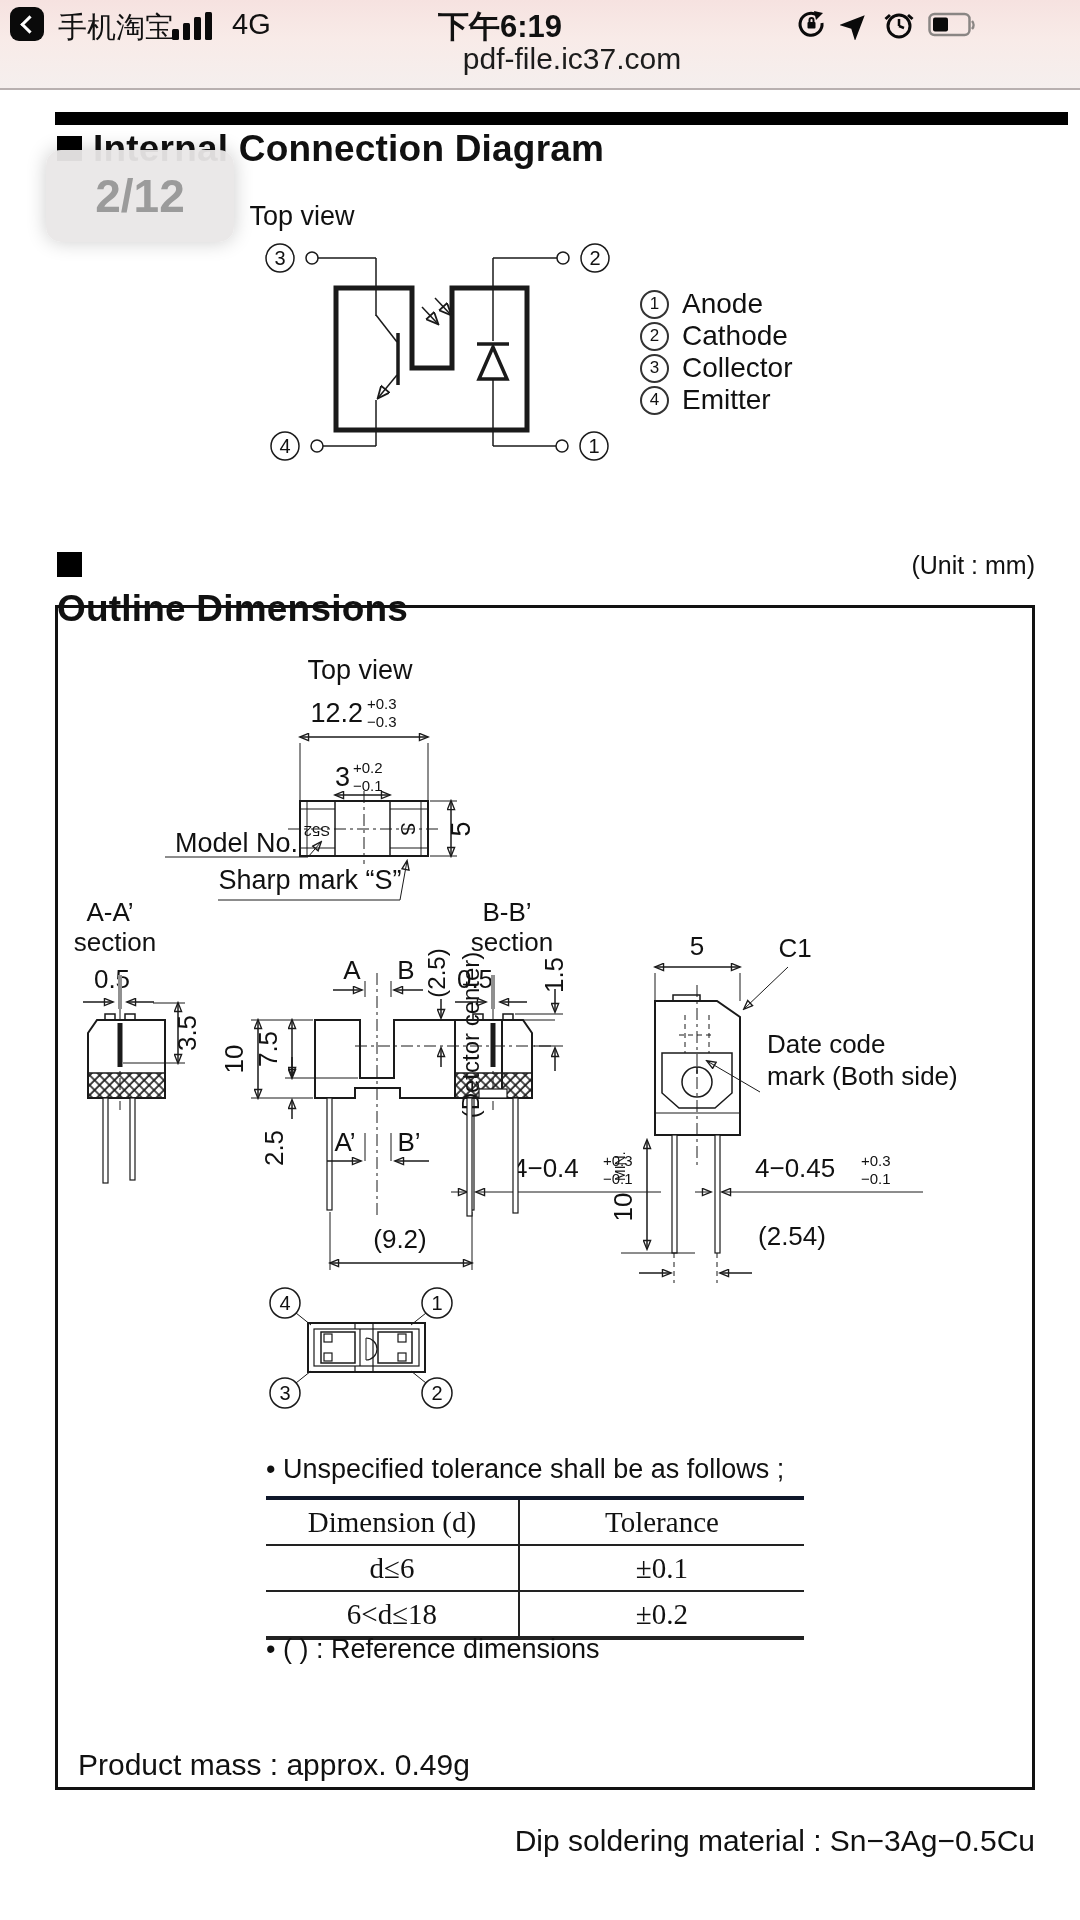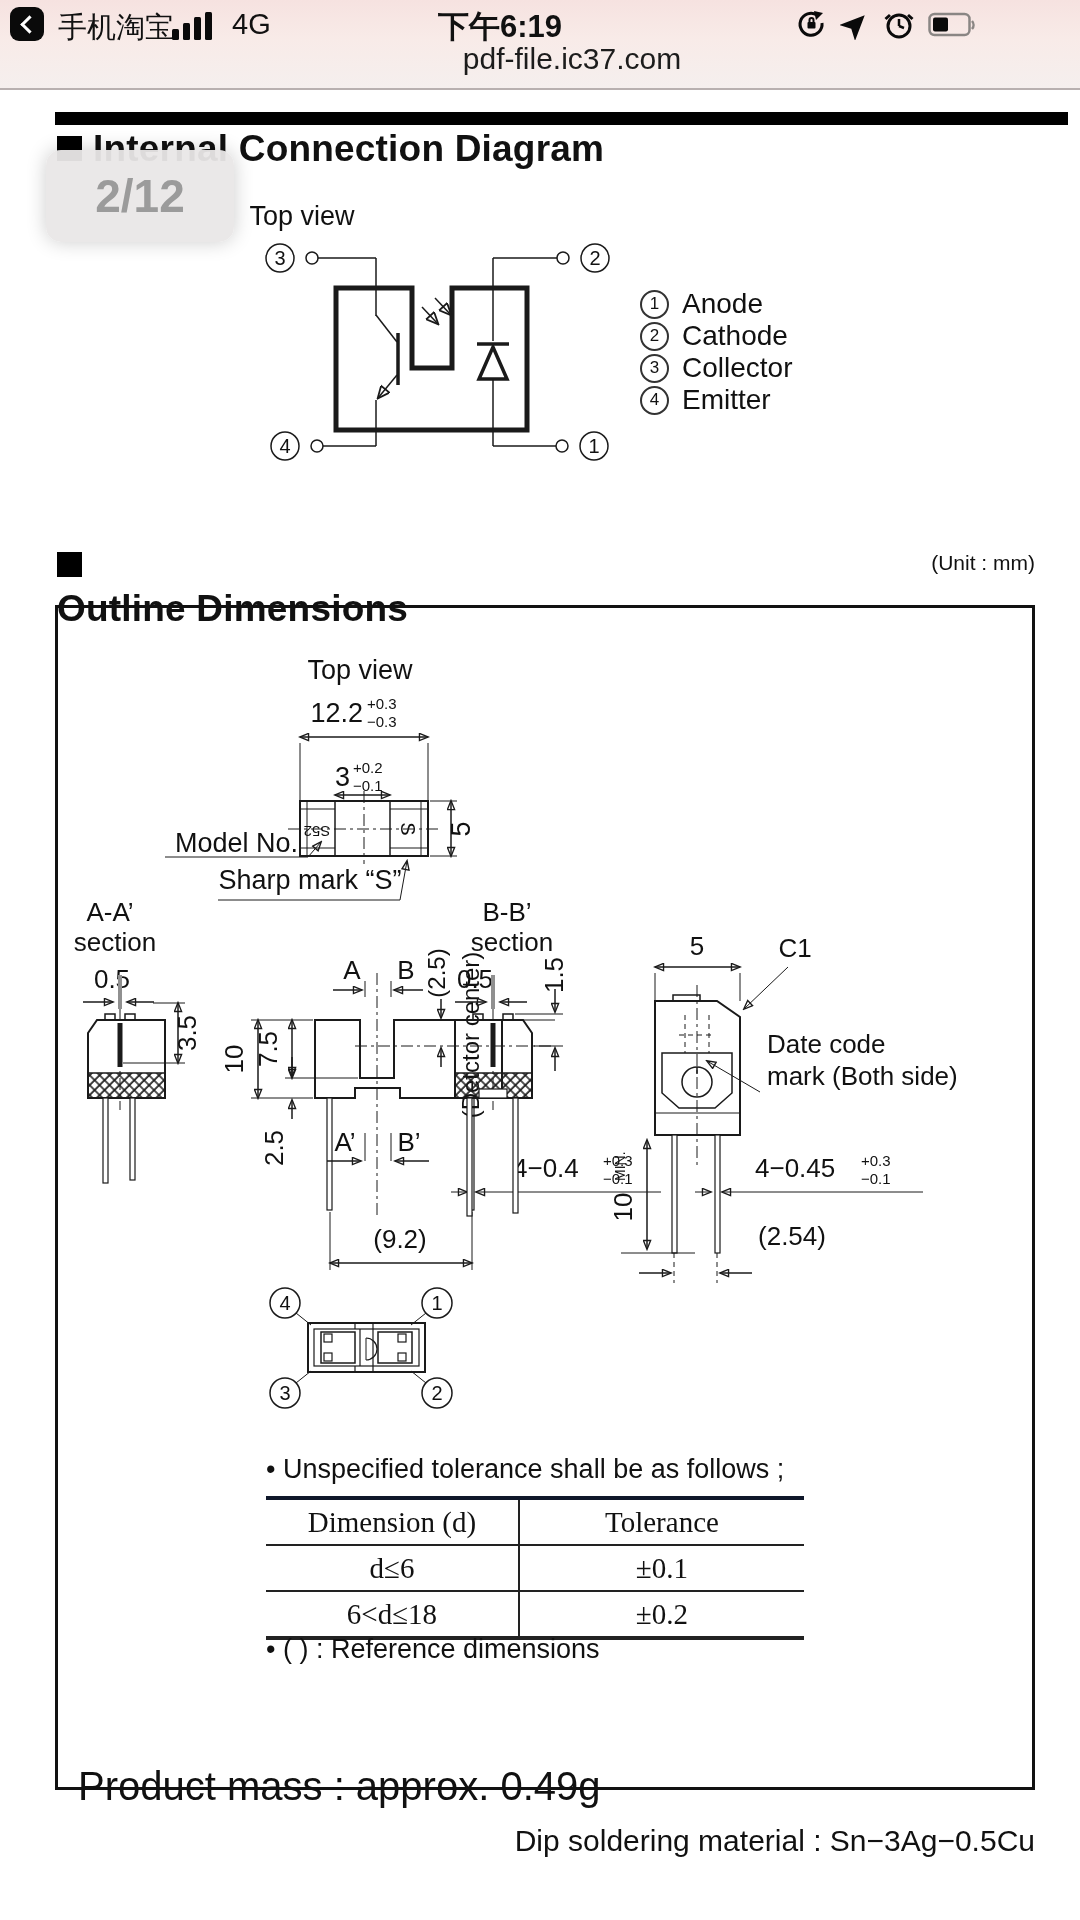--- a/index.html
+++ b/index.html
@@ -18,21 +18,21 @@
   .bars i{display:block;width:7px;background:#0a0a0a;border-radius:1.5px;}
   .net{position:absolute;left:232px;top:8px;font-size:29px;}
   .time{position:absolute;left:380px;top:6px;width:240px;text-align:center;font-size:31px;font-weight:600;}
   .sicons{position:absolute;left:795px;top:9px;display:flex;align-items:center;gap:13px;}
   .url{position:absolute;left:0;top:42px;width:100%;text-align:center;font-size:30px;color:#1c1c1c;padding-left:32px;}
   
   .rule{position:absolute;left:55px;top:112px;width:1013px;height:13px;background:#000;}
   .h1{position:absolute;display:flex;align-items:flex-start;gap:11px;}
   .h1 .sq{width:25px;height:25px;background:#000;margin-top:8px;flex:none;}
   .h1 .tt{font-size:37px;font-weight:bold;letter-spacing:.2px;white-space:nowrap;}
-  .unit{position:absolute;right:45px;top:551px;font-size:21px;}
+  .unit{position:absolute;right:45px;top:551px;font-size:25px;}
   
   .pov{position:absolute;left:46px;top:150px;width:188px;height:92px;border-radius:15px;
        background:rgba(233,231,231,.95);box-shadow:0 0 20px rgba(0,0,0,.20);
        display:flex;align-items:center;justify-content:center;text-align:right;}
   .pov span{font-size:46px;font-weight:600;color:#9b9b9b;}
   
   .legend{position:absolute;left:640px;top:288px;}
   .lrow{display:flex;align-items:center;height:32px;}
   .lc{display:inline-flex;align-items:center;justify-content:center;width:25px;height:25px;
       border:2px solid #333;border-radius:50%;font-size:17px;flex:none;}
@@ -41,21 +41,21 @@
   .obox{position:absolute;left:55px;top:605px;width:980px;height:1185px;
         border:3px solid #111;box-sizing:border-box;}
   .note{position:absolute;font-size:27px;}
   table.tol{position:absolute;left:208px;top:888px;width:538px;border-collapse:collapse;
             font-family:"Liberation Serif",serif;font-size:29px;
             border-top:4px solid #0f172a;border-bottom:4px solid #222;}
   table.tol th,table.tol td{font-weight:normal;text-align:center;padding:5px 4px;height:34px;
             border-bottom:2px solid #222;}
   table.tol .c1{width:47%;border-right:2px solid #222;}
   table.tol tr:last-child td{border-bottom:none;}
-  .mass{position:absolute;left:20px;top:1140px;font-size:40px;margin-top:16px;}
+  .mass{position:absolute;left:20px;top:1140px;font-size:30px;}
   .footer{position:absolute;left:0;right:45px;top:1824px;text-align:right;font-size:30px;}
   
   svg.dw line,svg.dw path,svg.dw rect,svg.dw circle,svg.dw polyline{stroke:#1a1a1a;stroke-width:1.5;fill:none;}
   svg.dw .thin{stroke-width:1;}
   svg.dw .th2{stroke-width:2;}
   svg.dw .th3{stroke-width:3.5;}
   svg.dw .th5{stroke-width:5;}
   svg.dw .gray{stroke:#909090;stroke-width:4;}
   svg.dw .hatch{fill:url(#h);}
   svg.dw .fw{fill:#fff;}

